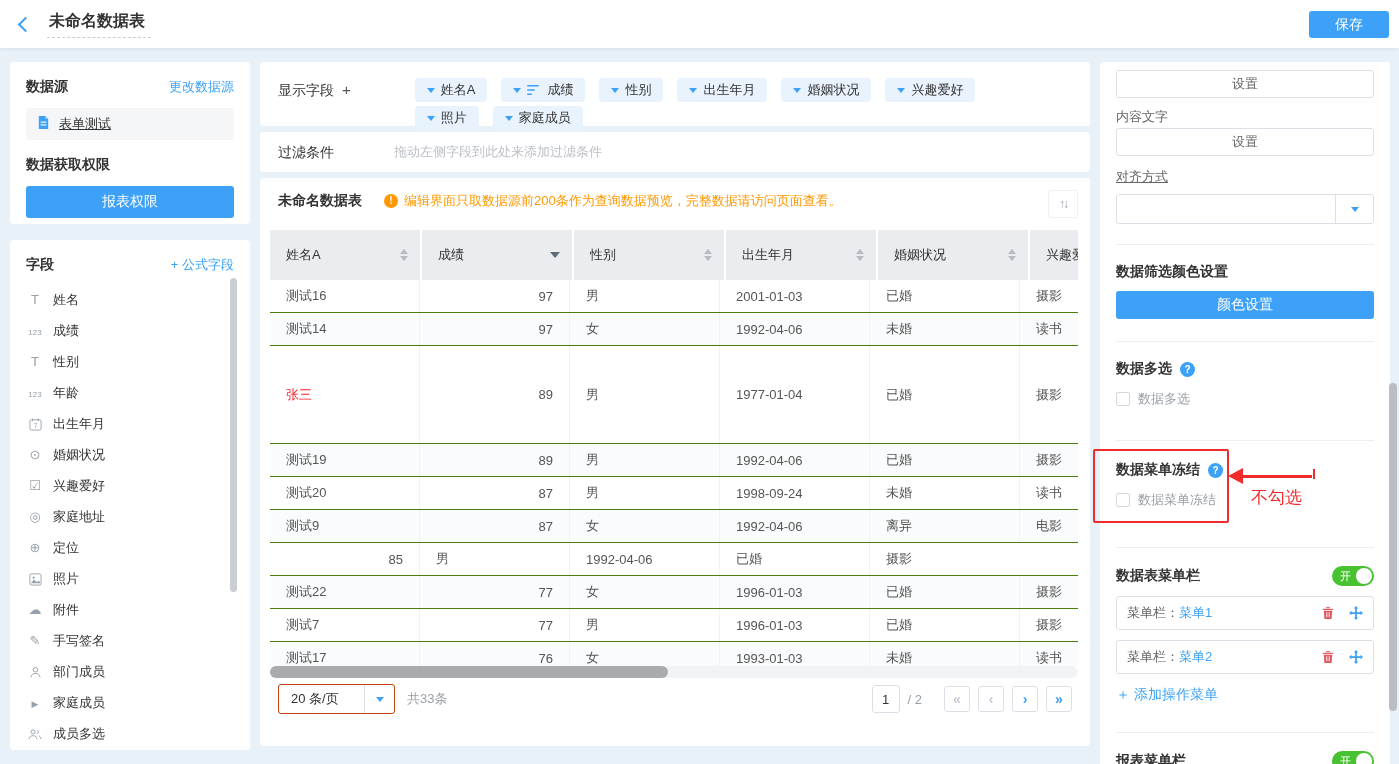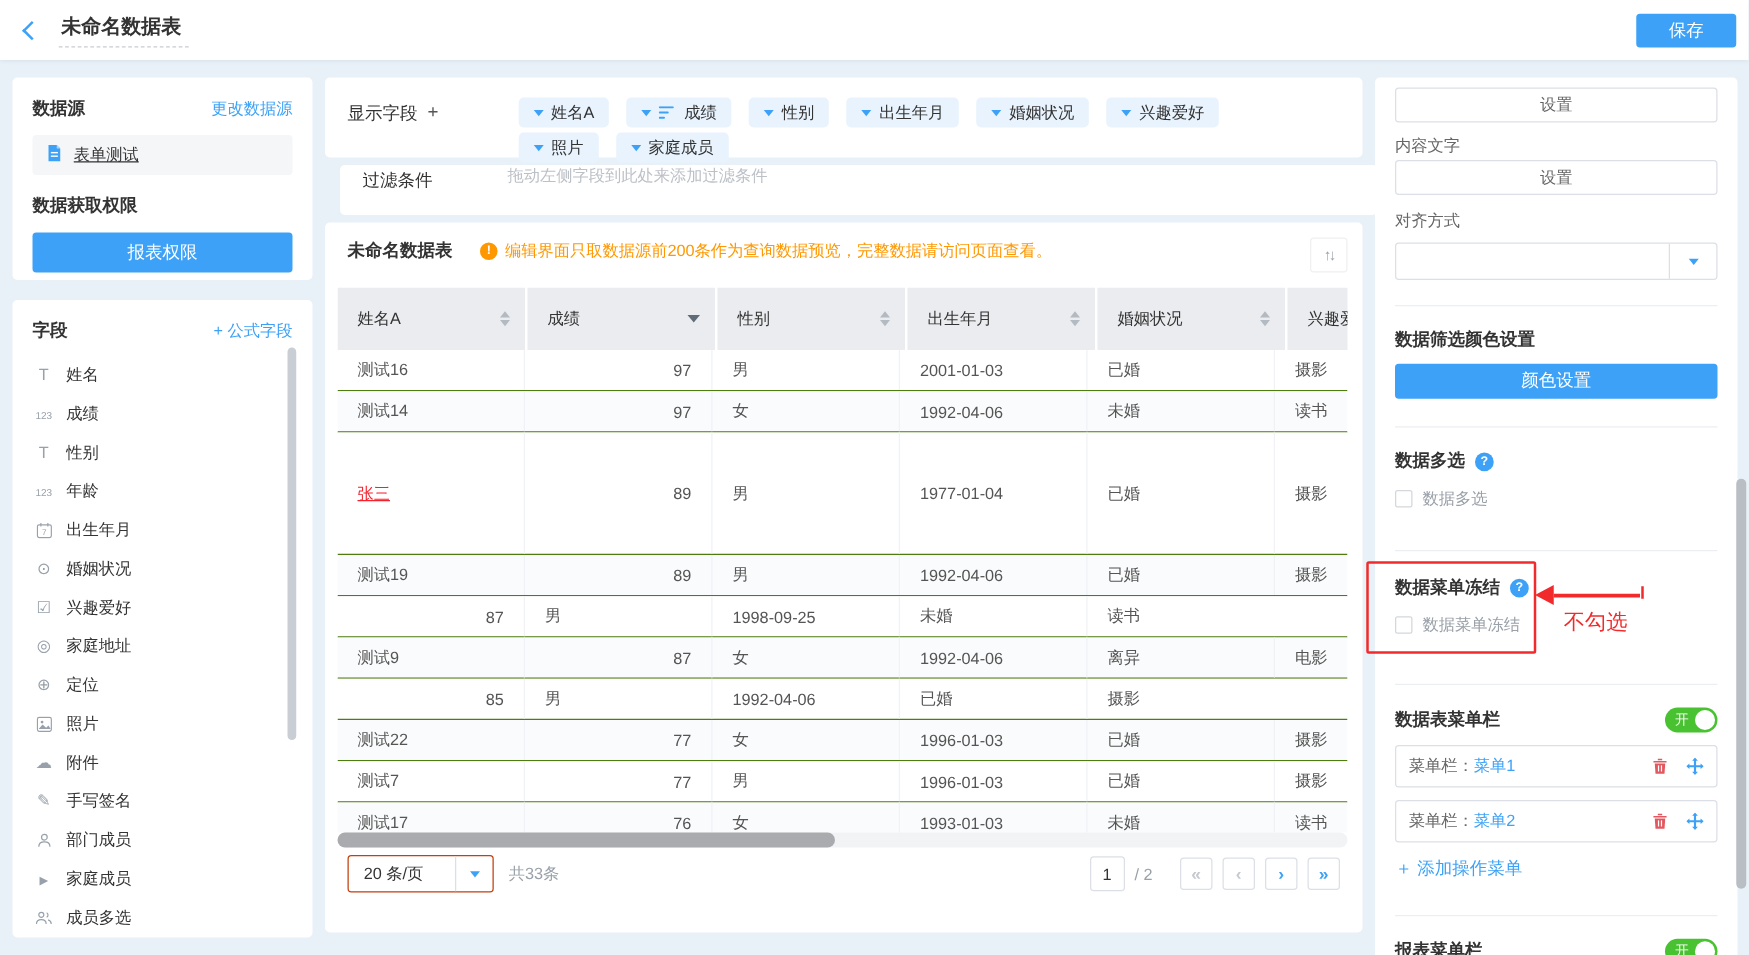--- a/index.html
+++ b/index.html
@@ -33,21 +33,21 @@
   .vscroll { position:absolute; border-radius:4px; background:#c9ced4; }
 
   
   .mcardA { left:260px; top:62px; width:830px; height:64px; padding:16px 18px; display:flex; }
   .row-label { font-size:14px; color:#333; line-height:24px; flex:none; }
   .plus-mark { color:#555; font-size:15px; margin-left:8px; line-height:24px; cursor:pointer; }
   .chips { margin-left:64px; width:620px; display:flex; flex-wrap:wrap; gap:4px 14px; }
   .chip { height:24px; background:#e8f3fd; border-radius:4px; display:flex; align-items:center; padding:0 12px; gap:6px; cursor:pointer; }
   .caret-dn { width:0; height:0; border-left:4px solid transparent; border-right:4px solid transparent; border-top:5px solid #3da2f7; }
   .chip-label { font-size:13px; color:#333; }
-  .mcardB { left:272px; top:132px; width:830px; height:40px; padding:0 18px; display:flex; }
+  .mcardB { left:260px; top:132px; width:830px; height:40px; padding:0 18px; display:flex; align-items:center; }
   .filter-placeholder { margin-left:60px; color:#bcc1c7; font-size:13px; }
 
   .mcardC { left:260px; top:178px; width:830px; height:568px; }
   .tbl-titlebar { display:flex; align-items:center; padding:14px 18px 0 18px; gap:22px; }
   .tbl-title { font-size:14px; font-weight:bold; color:#333; flex:none; }
   .notice { display:flex; align-items:center; gap:6px; color:#ff9800; font-size:13px; }
   .warn-dot { width:14px; height:14px; border-radius:50%; background:#ff9800; color:#fff; font-size:10px; font-weight:bold; text-align:center; line-height:14px; flex:none; }
   .sort-order-box { position:absolute; right:12px; top:12px; width:30px; height:28px; border:1px solid #f0f0f0; border-radius:3px; color:#9aa2aa; font-size:12px; text-align:center; line-height:26px; letter-spacing:-2px; cursor:pointer; }
   .tbl-wrap { position:absolute; left:10px; top:52px; width:808px; height:436px; overflow:hidden; }
   .tbl-head { display:grid; grid-template-columns:150px 150px 150px 150px 150px 160px; gap:2px; }
@@ -55,21 +55,21 @@
   .sorter { display:flex; flex-direction:column; gap:2px; cursor:pointer; }
   .car-u { width:0; height:0; border-left:4px solid transparent; border-right:4px solid transparent; border-bottom:5px solid #b3bac2; }
   .car-d { width:0; height:0; border-left:4px solid transparent; border-right:4px solid transparent; border-top:5px solid #b3bac2; }
   .car-desc { width:0; height:0; border-left:5px solid transparent; border-right:5px solid transparent; border-top:6px solid #5f6b77; }
   .tbl-row { display:grid; grid-template-columns:150px 150px 150px 150px 150px 160px; border-bottom:1px solid #4d7c0f; height:33px; background:#fff; }
   .tbl-row:nth-child(even){ background:#fafbfc; }
   .tbl-row.tall { height:98px; }
   .td { display:flex; align-items:center; padding:0 16px; border-right:1px solid #f0f2f5; color:#555; font-size:13px; overflow:hidden; white-space:nowrap; }
   .td:last-child { border-right:none; }
   .td.num { justify-content:flex-end; }
-  .td.redtxt { color:#f5222d;text-decoration:underline; }
+  .td.redtxt { color:#f5222d; }
   .hscroll-track { position:absolute; left:10px; top:488px; width:808px; height:12px; background:#f2f3f5; border-radius:6px; }
   .hscroll-thumb { position:absolute; left:0; top:0; width:398px; height:12px; background:#a9abae; border-radius:6px; cursor:grab; }
   .pagebar { position:absolute; left:18px; right:18px; top:506px; height:30px; display:flex; align-items:center; }
   .psize { width:117px; height:30px; border:1px solid #c2410c; border-radius:3px; display:flex; align-items:center; cursor:pointer; }
   .psize-label { flex:1; padding-left:12px; font-size:13px; color:#333; }
   .psize-caret { width:30px; height:100%; border-left:1px solid #dcdfe6; display:flex; align-items:center; justify-content:center; }
   .ptotal { margin-left:12px; color:#98a0a8; font-size:13px; }
   .pright { margin-left:auto; display:flex; align-items:center; }
   .pinput { width:28px; height:28px; border:1px solid #dcdfe6; border-radius:3px; text-align:center; font-size:13px; color:#333; }
   .ppages { margin:0 2px 0 8px; color:#98a0a8; font-size:13px; }
@@ -358,23 +358,24 @@
           </div>
           <div class="tbl-row">
             <div class="td">测试19</div>
             <div class="td num">89</div>
             <div class="td">男</div>
             <div class="td">1992-04-06</div>
             <div class="td">已婚</div>
             <div class="td">摄影</div>
           </div>
           <div class="tbl-row">
+            <div class="td">测试20</div>
             <div class="td num">87</div>
             <div class="td">男</div>
-            <div class="td">1998-09-25</div>
+            <div class="td">1998-09-24</div>
             <div class="td">未婚</div>
             <div class="td">读书</div>
           </div>
           <div class="tbl-row">
             <div class="td">测试9</div>
             <div class="td num">87</div>
             <div class="td">女</div>
             <div class="td">1992-04-06</div>
             <div class="td">离异</div>
             <div class="td">电影</div>
@@ -431,21 +432,21 @@
         <button class="pbtn act">›</button>
         <button class="pbtn act">»</button>
       </div>
     </div>
   </div>
 
   <div class="card rp">
     <button class="outline-btn">设置</button>
     <div class="rp-label">内容文字</div>
     <button class="outline-btn btn2">设置</button>
-    <div class="rp-label" style="margin-top:12px;">对齐方式</div>
+    <div class="rp-label" style="margin-top:12px;text-decoration:underline;">对齐方式</div>
     <div class="rp-select">
       <span class="sel-val"></span>
       <span class="sel-caret">
           <span class="caret-dn"></span>
         </span>
     </div>
     <div class="divider" style="margin-top:20px;"></div>
     <div class="rp-sec-title" style="margin-top:18px;">数据筛选颜色设置</div>
     <button class="prim-btn" style="margin-top:10px; height:28px;">颜色设置</button>
     <div class="divider" style="margin-top:22px;"></div>

